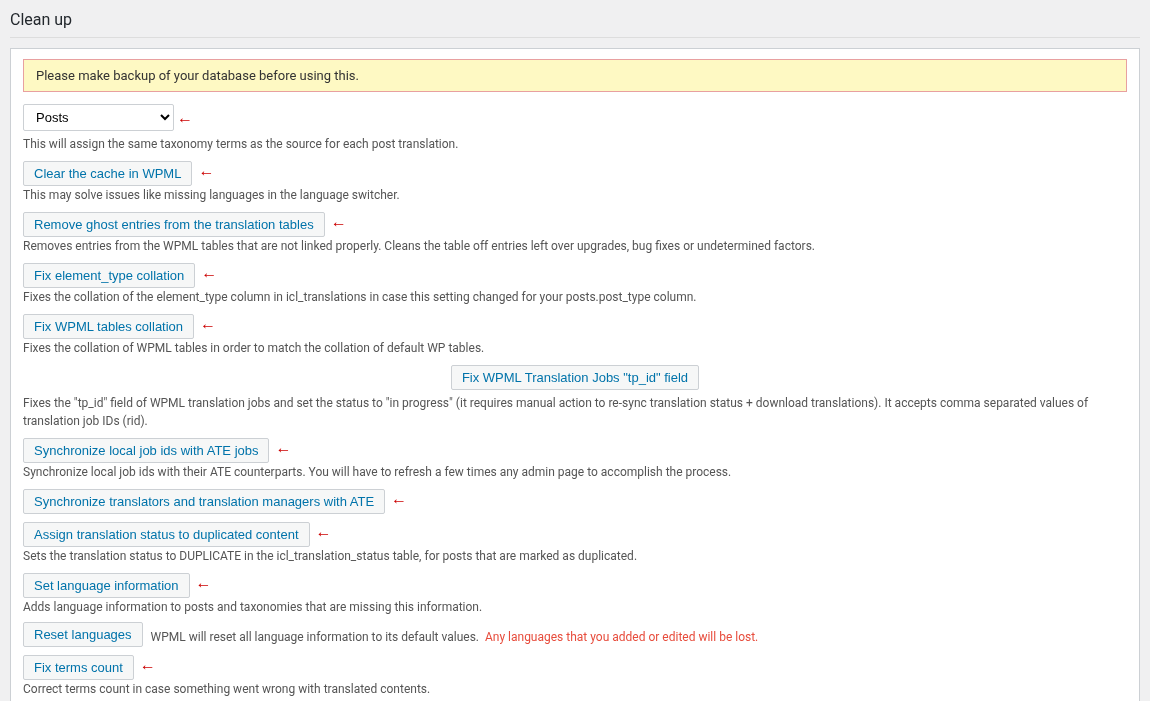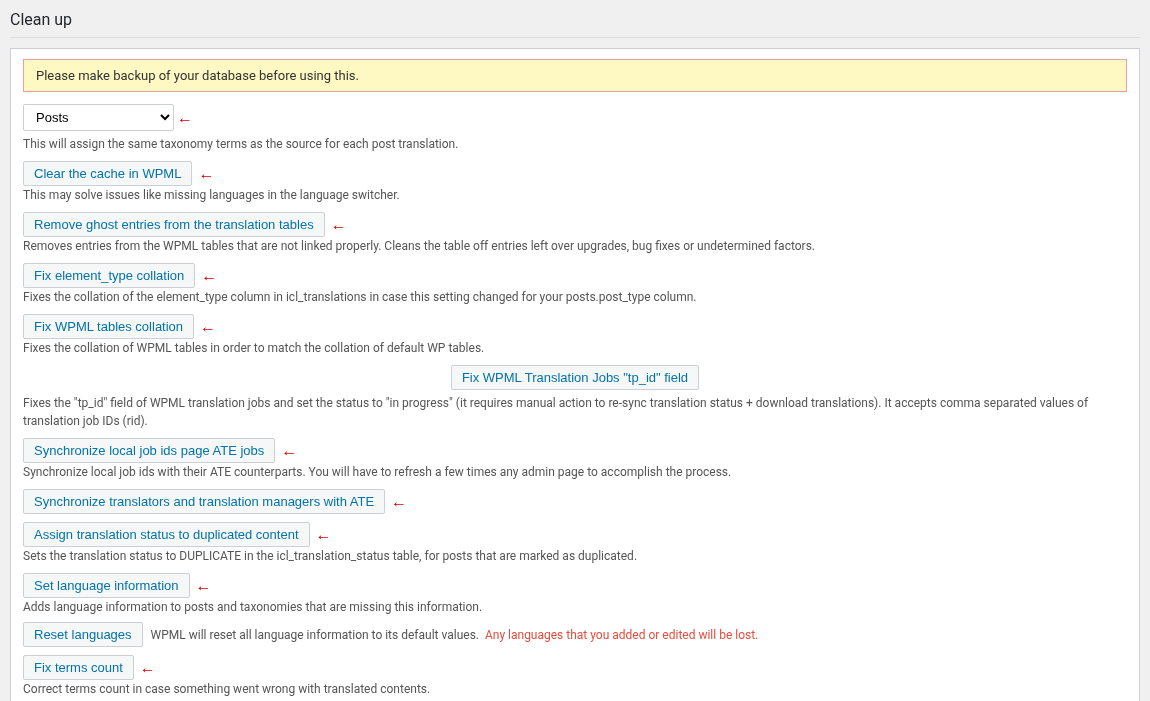--- a/index.html
+++ b/index.html
@@ -69,21 +69,20 @@
       background: #fff;
       border-radius: 2px;
     }
     
     .red-arrow {
       color: #cc0000;
       font-size: 16px;
     }
     .row-with-arrow {
       display: flex;
-      align-items: center;
       gap: 6px;
     }
   </style>
 </head>
 <body>
 
 <div class="page-wrapper">
   <h1 class="section-title">Clean up</h1>
 
   <div class="card">
@@ -132,21 +131,21 @@
 
     <div class="row">
       <div style="text-align:center; margin-bottom: 4px;">
         <button class="btn">Fix WPML Translation Jobs "tp_id" field</button>
       </div>
       <div class="desc-text">Fixes the "tp_id" field of WPML translation jobs and set the status to "in progress" (it requires manual action to re-sync translation status + download translations). It accepts comma separated values of translation job IDs (rid).</div>
     </div>
 
     <div class="row">
       <div class="row-with-arrow">
-        <button class="btn">Synchronize local job ids page ATE jobs</button>
+        <button class="btn">Synchronize local job ids with ATE jobs</button>
         <span class="red-arrow">←</span>
       </div>
       <div class="desc-text">Synchronize local job ids with their ATE counterparts. You will have to refresh a few times any admin page to accomplish the process.</div>
     </div>
 
     <div class="row">
       <div class="row-with-arrow">
         <button class="btn">Synchronize translators and translation managers with ATE</button>
         <span class="red-arrow">←</span>
       </div>
@@ -159,21 +158,21 @@
       </div>
       <div class="desc-text">Sets the translation status to DUPLICATE in the icl_translation_status table, for posts that are marked as duplicated.</div>
     </div>
 
     <div class="row">
       <div class="row-with-arrow">
         <button class="btn">Set language information</button>
         <span class="red-arrow">←</span>
       </div>
       <div class="desc-text">Adds language information to posts and taxonomies that are missing this information.</div>
-      <div style="display: flex; align-items: flex-start; gap: 8px; margin-top: 2px;">
+      <div style="display: flex; align-items: center; gap: 8px; margin-top: 2px;">
         <button class="btn">Reset languages</button>
         <div class="desc-text" style="margin: 0; padding-top: 4px;">
           <span>WPML will reset all language information to its default values.</span>&nbsp;
           <span style="color: #e74c3c;">Any languages that you added or edited will be lost.</span>
         </div>
       </div>
     </div>
 
     <div class="row">
       <div class="row-with-arrow">

